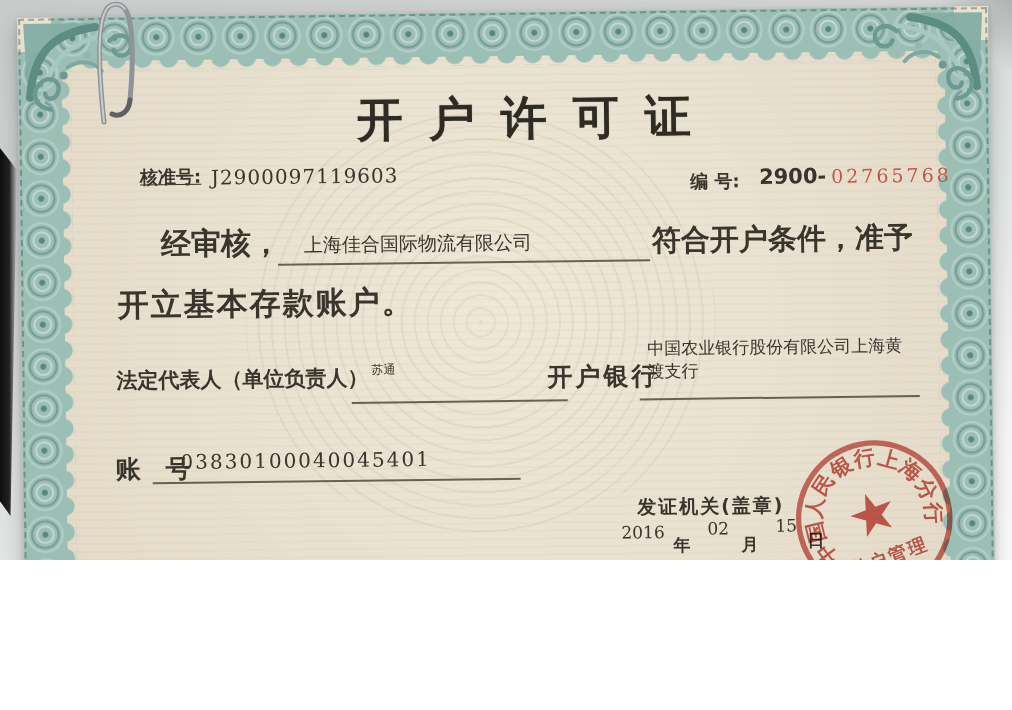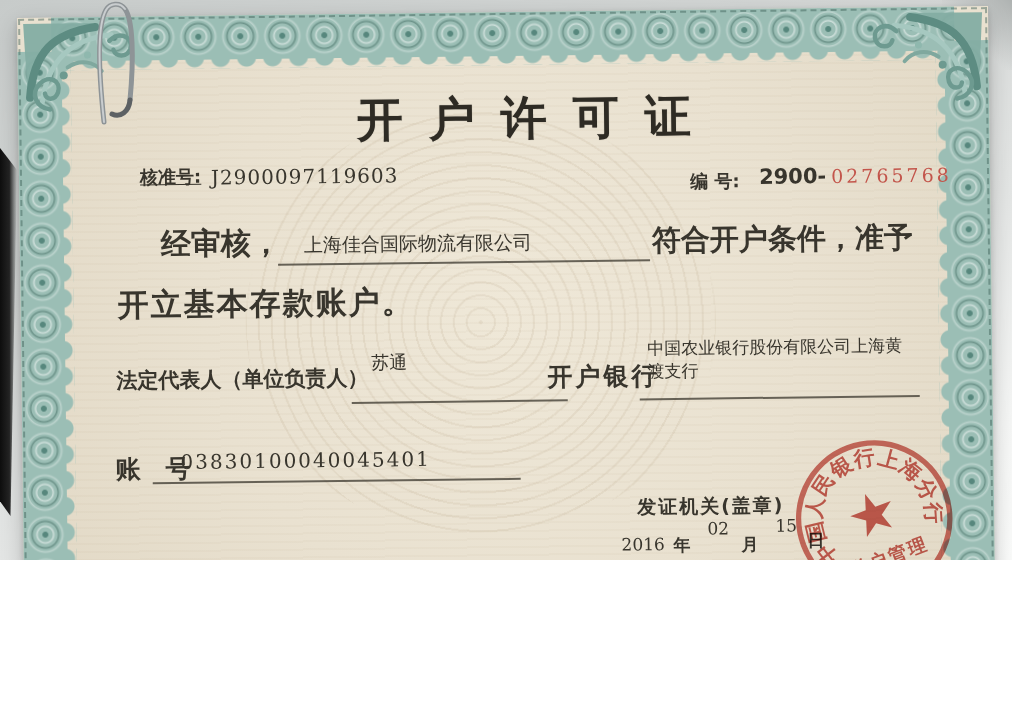--- a/index.html
+++ b/index.html
@@ -145,33 +145,33 @@
       <span class="abs mono-val red" style="left:812px; top:157px; font-size:19px; letter-spacing:3px;">02765768</span>
 
       <span class="abs lbl" style="left:141px; top:208px; font-size:30px;">经审核，</span>
       <span class="abs" style="left:284px; top:218px; font-size:19px;">上海佳合国际物流有限公司</span>
       <div class="rule" style="left:258px; top:249px; width:372px;"></div>
       <span class="abs lbl" style="left:632px; top:211px; font-size:29px;">符合开户条件，准予</span>
 
       <span class="abs lbl" style="left:97px; top:268px; font-size:31px; letter-spacing:2px;">开立基本存款账户。</span>
 
       <span class="abs lbl" style="left:95px; top:350px; font-size:21px;">法定代表人（单位负责人）</span>
-      <span class="abs" style="left:350px; top:337px; font-size:18px;">苏通</span>
+      <span class="abs" style="left:350px; top:348px; font-size:12px;">苏通</span>
       <div class="rule" style="left:330px; top:388px; width:216px;"></div>
 
       <span class="abs lbl" style="left:526px; top:349px; font-size:25px; letter-spacing:3px;">开户银行</span>
       <span class="abs" style="left:626px; top:327px; font-size:17px; width:265px; white-space:normal; line-height:23px;">中国农业银行股份有限公司上海黄渡支行</span>
       <div class="rule" style="left:618px; top:388px; width:280px;"></div>
 
       <span class="abs lbl" style="left:93px; top:436px; font-size:25px;">账　号</span>
       <span class="abs mono-val" style="left:158px; top:434px; font-size:20px; letter-spacing:2px;">03830100040045401</span>
       <div class="rule" style="left:130px; top:466px; width:368px;"></div>
 
       <span class="abs lbl" style="left:614px; top:484px; font-size:19px; letter-spacing:2px;">发证机关(盖章)</span>
-      <span class="abs mono-val" style="left:598px; top:524px; font-size:17px;">2016</span>
+      <span class="abs mono-val" style="left:598px; top:512px; font-size:17px;">2016</span>
       <span class="abs lbl" style="left:650px; top:524px; font-size:17px;">年</span>
       <span class="abs mono-val" style="left:684px; top:509px; font-size:17px;">02</span>
       <span class="abs lbl" style="left:718px; top:524px; font-size:17px;">月</span>
       <span class="abs mono-val" style="left:752px; top:507px; font-size:17px;">15</span>
       <span class="abs lbl" style="left:784px; top:521px; font-size:17px;">日</span>
     </div>
 
     <svg class="seal" viewBox="0 0 200 200">
       <circle cx="100" cy="100" r="83" fill="none" stroke="#c5473e" stroke-width="6" opacity=".9"></circle>
       <path id="sealArc" d="M50,128 A58,58 0 1 1 150,128" fill="none"></path>

